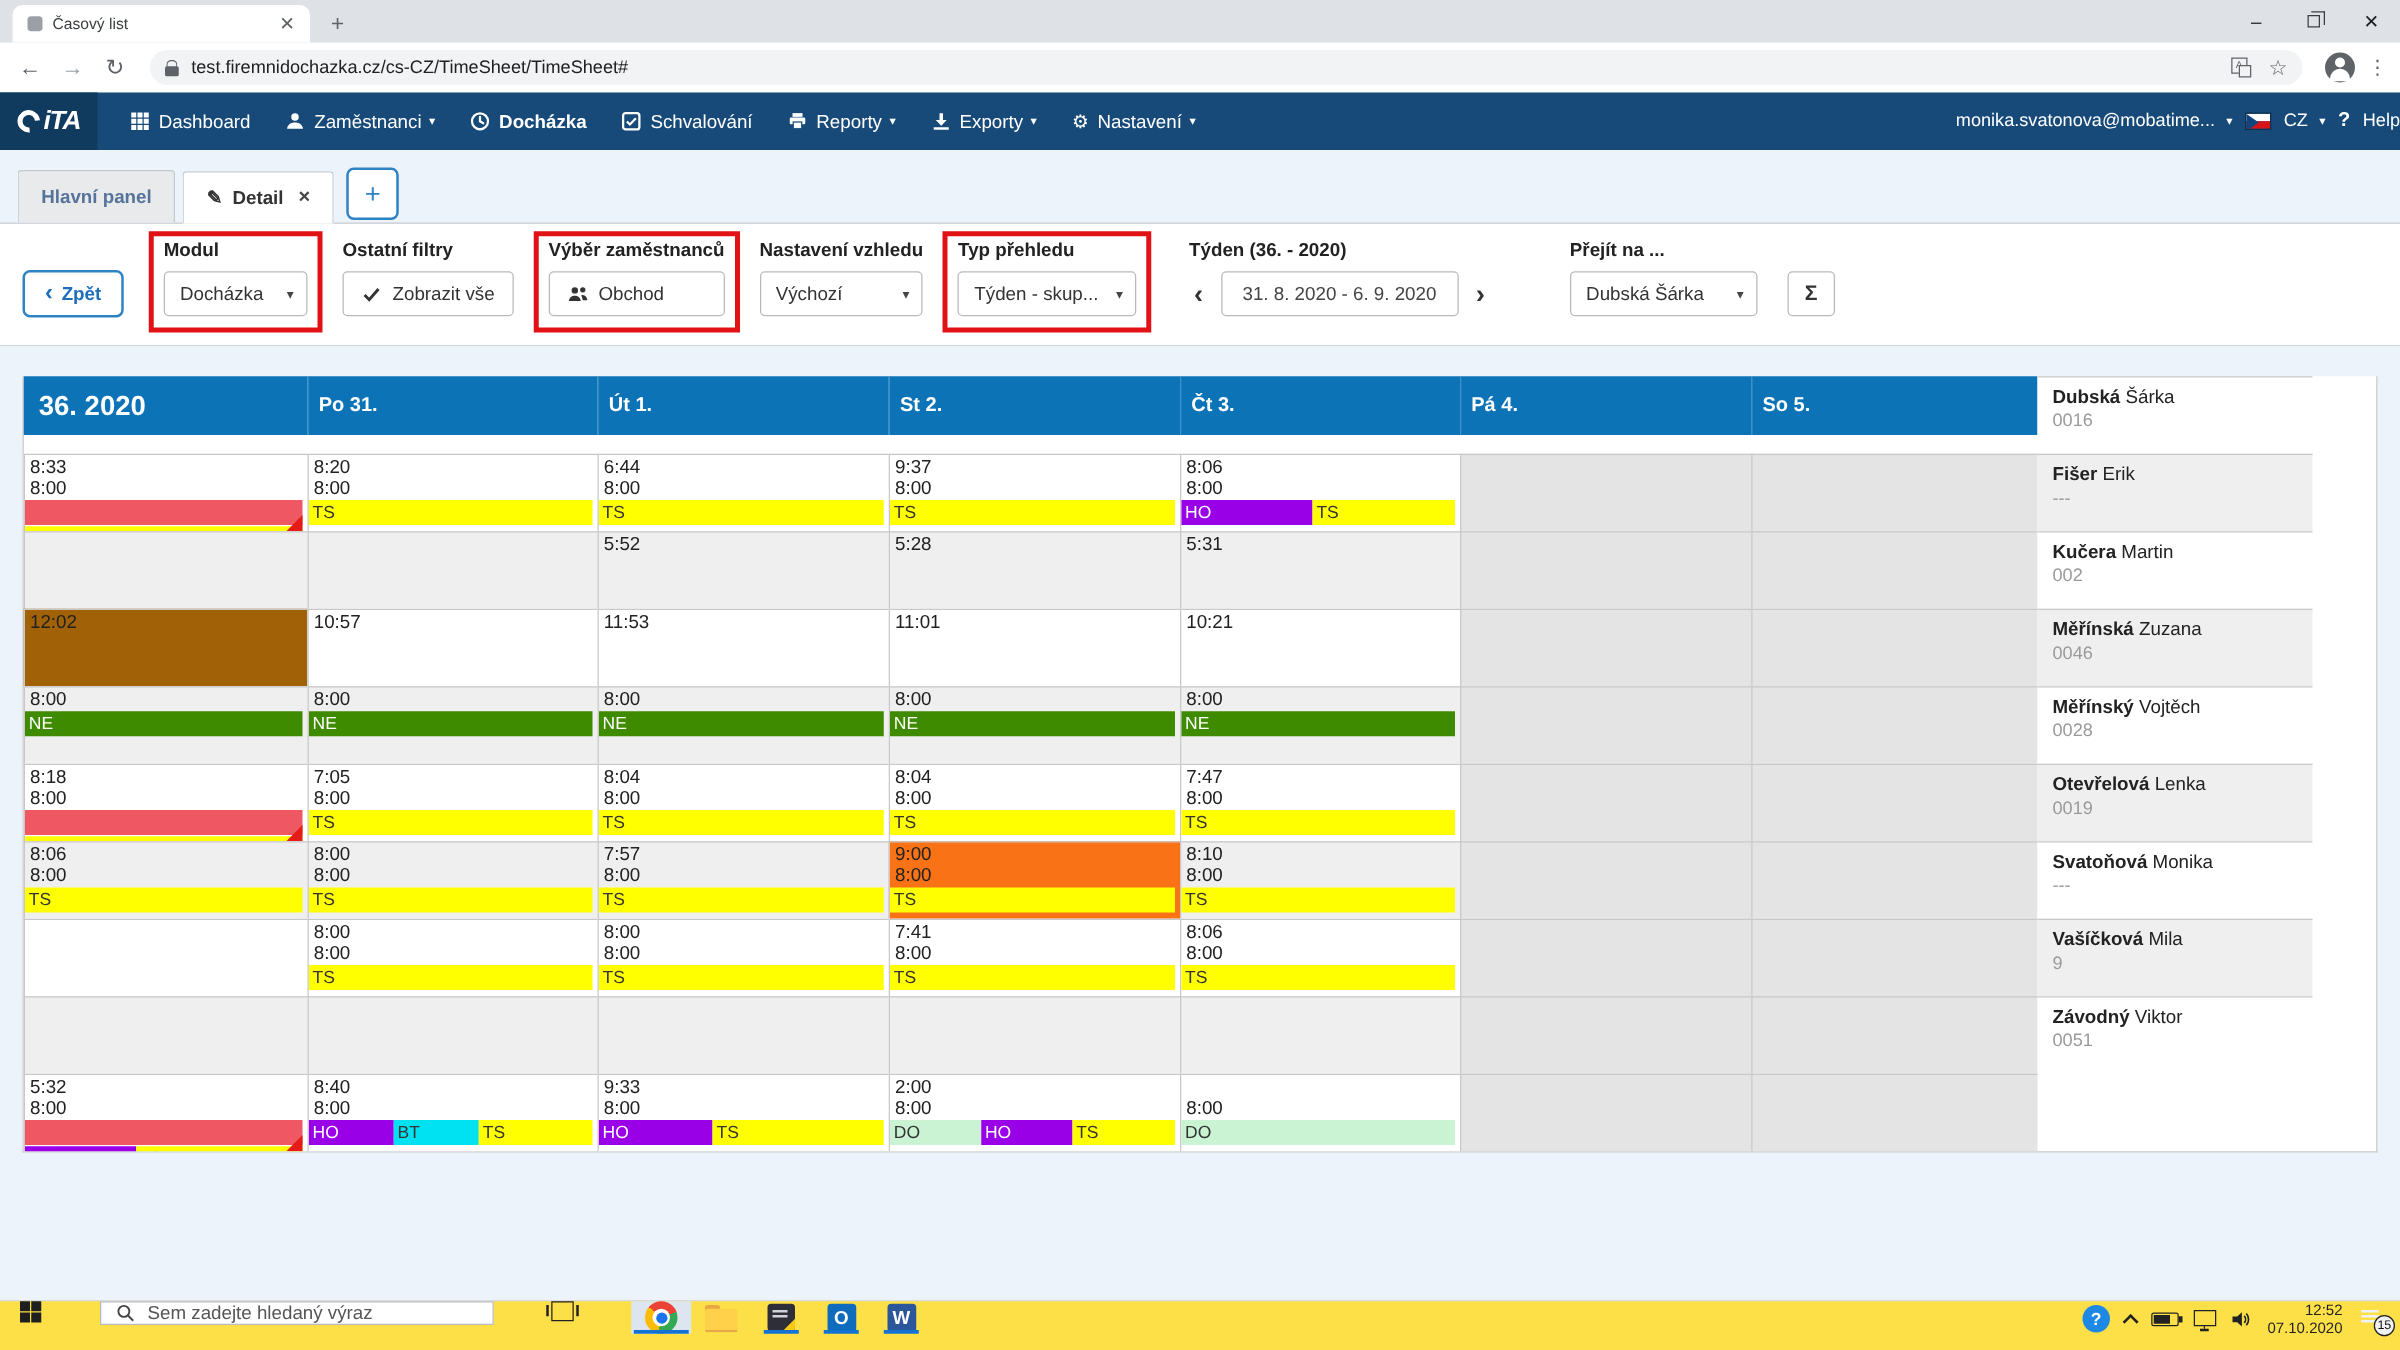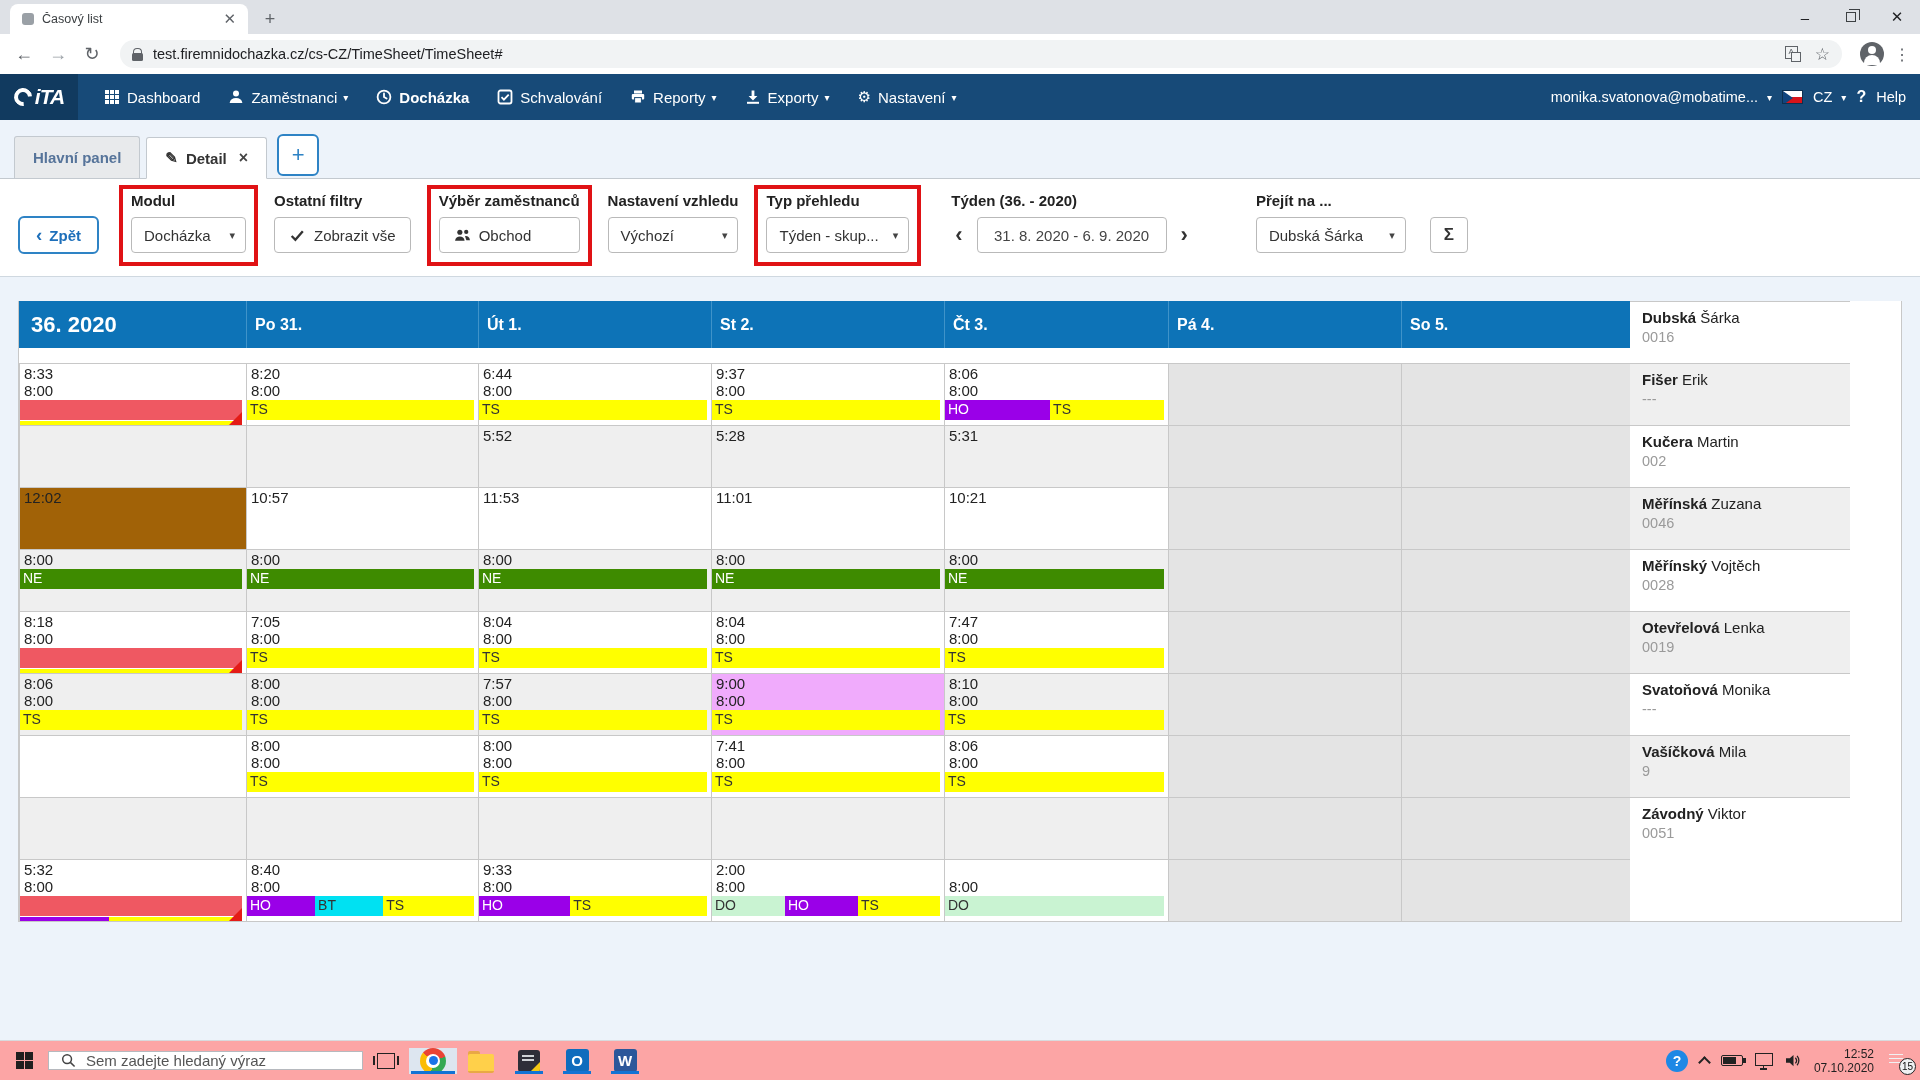--- a/index.html
+++ b/index.html
@@ -39,21 +39,21 @@
 .appnav { height:46px; background:#174a78; display:flex; align-items:center; color:#fff; flex:none; }
 .logo { width:78px; height:46px; background:#113a5f; display:flex; align-items:center; justify-content:center; gap:3px; flex:none; }
 .logo .cmark { width:18px; height:18px; border-radius:50%; border:4px solid #fff; border-right-color:transparent; transform:rotate(40deg); }
 .logo .ltext { font-size:21px; font-weight:bold; font-style:italic; letter-spacing:-1px; }
 .navmenu { display:flex; align-items:center; height:100%; padding-left:14px; gap:4px; }
 .navitem { display:flex; align-items:center; gap:7px; padding:0 12px; height:100%; font-size:15px; white-space:nowrap; }
 .navitem.active { font-weight:bold; }
 .navitem svg { width:16px; height:16px; }
 .navitem .gch { font-size:15px; }
 .caret { font-size:10px; margin-left:-1px; }
-.navright { margin-left:auto; display:flex; align-items:center; gap:10px; padding-right:14px; font-size:14.5px; }
+.navright { margin-left:auto; display:flex; align-items:center; gap:10px; font-size:14.5px; }
 .flag { width:21px; height:14px; position:relative; overflow:hidden; border:1px solid #0d3050; flex:none;}
 .flag .f-top { position:absolute; top:0; left:0; width:100%; height:50%; background:#fff; }
 .flag .f-bot { position:absolute; bottom:0; left:0; width:100%; height:50%; background:#d7141a; }
 .flag .f-tri { position:absolute; left:0; top:0; width:0; height:0; border-top:7px solid transparent; border-bottom:7px solid transparent; border-left:10px solid #11457e; }
 .helpq { font-weight:bold; font-size:16px; }
 
 
 .content { flex:1; background:#edf3fa; position:relative; }
 .tabsrow { display:flex; align-items:flex-end; padding:16px 0 0 14px; height:58px; position:relative; z-index:2; }
 .ptab { height:42px; display:flex; align-items:center; padding:0 18px; font-size:15px; border:1px solid #c3c9cf; border-radius:3px 3px 0 0; margin-right:6px; }
@@ -91,21 +91,21 @@
 .namecell { padding:7px 8px 0 12px; font-size:15px; color:#222; }
 .namecell .nm b { font-weight:bold; }
 .namecell .code { color:#9a9a9a; font-size:14.5px; margin-top:3px; }
 .daycell { padding:1px 0 0 0; font-size:15px; color:#222; }
 .daycell .tline { height:17px; line-height:17px; padding-left:4px; white-space:pre; }
 .barrow { height:20px; display:flex; margin-right:4px; margin-top:1px; }
 .barseg { height:100%; font-size:14px; line-height:19px; padding-left:3px; overflow:hidden; white-space:nowrap; }
 .tri { position:absolute; right:4px; bottom:0; width:0; height:0; border-left:13px solid transparent; border-bottom:13px solid #e41b17; }
 
 
-.taskbar { height:40px; background:#fca5a5; border-top:1px solid #d8dadd; display:flex; align-items:center; flex:none; }
+.taskbar { height:40px; background:#fde047; border-top:1px solid #d8dadd; display:flex; align-items:flex-start; flex:none;gap:32px; }
 .startbtn { width:48px; display:flex; align-items:center; justify-content:center; }
 .winlogo { width:17px; height:17px; display:grid; grid-template-columns:8px 8px; grid-template-rows:8px 8px; gap:1px; }
 .winlogo div { background:#1f1f1f; }
 .searchbox { width:315px; background:#fff; border:1px solid #b6b9be; display:flex; align-items:center; gap:10px; padding:0 12px; }
 .searchbox .sph { font-size:15px; color:#555; white-space:nowrap; }
 .tvbtn { width:46px; display:flex; align-items:center; justify-content:center; }
 .taskview { width:18px; height:16px; border:1.5px solid #222; position:relative; background:transparent;}
 .taskview:before { content:""; position:absolute; left:-5px; top:2px; width:2px; height:9px; background:#222;}
 .taskview:after { content:""; position:absolute; right:-5px; top:2px; width:2px; height:9px; background:#222;}
 .appbtn { width:48px; display:flex; align-items:center; justify-content:center; position:relative; }
@@ -550,21 +550,21 @@
               <div class="barseg" style="width:100%;background:#ffff00;color:#333;">TS</div>
             </div>
           </div>
           <div class="gcell daycell" style="background: rgb(239, 239, 239);">
             <div class="tline">7:57</div>
             <div class="tline">8:00</div>
             <div class="barrow">
               <div class="barseg" style="width:100%;background:#ffff00;color:#333;">TS</div>
             </div>
           </div>
-          <div class="gcell daycell" style="background: #f0abfc;">
+          <div class="gcell daycell" style="background: #f97316;">
             <div class="tline">9:00</div>
             <div class="tline">8:00</div>
             <div class="barrow">
               <div class="barseg" style="width:100%;background:#ffff00;color:#333;">TS</div>
             </div>
           </div>
           <div class="gcell daycell" style="background: rgb(239, 239, 239);">
             <div class="tline">8:10</div>
             <div class="tline">8:00</div>
             <div class="barrow">

